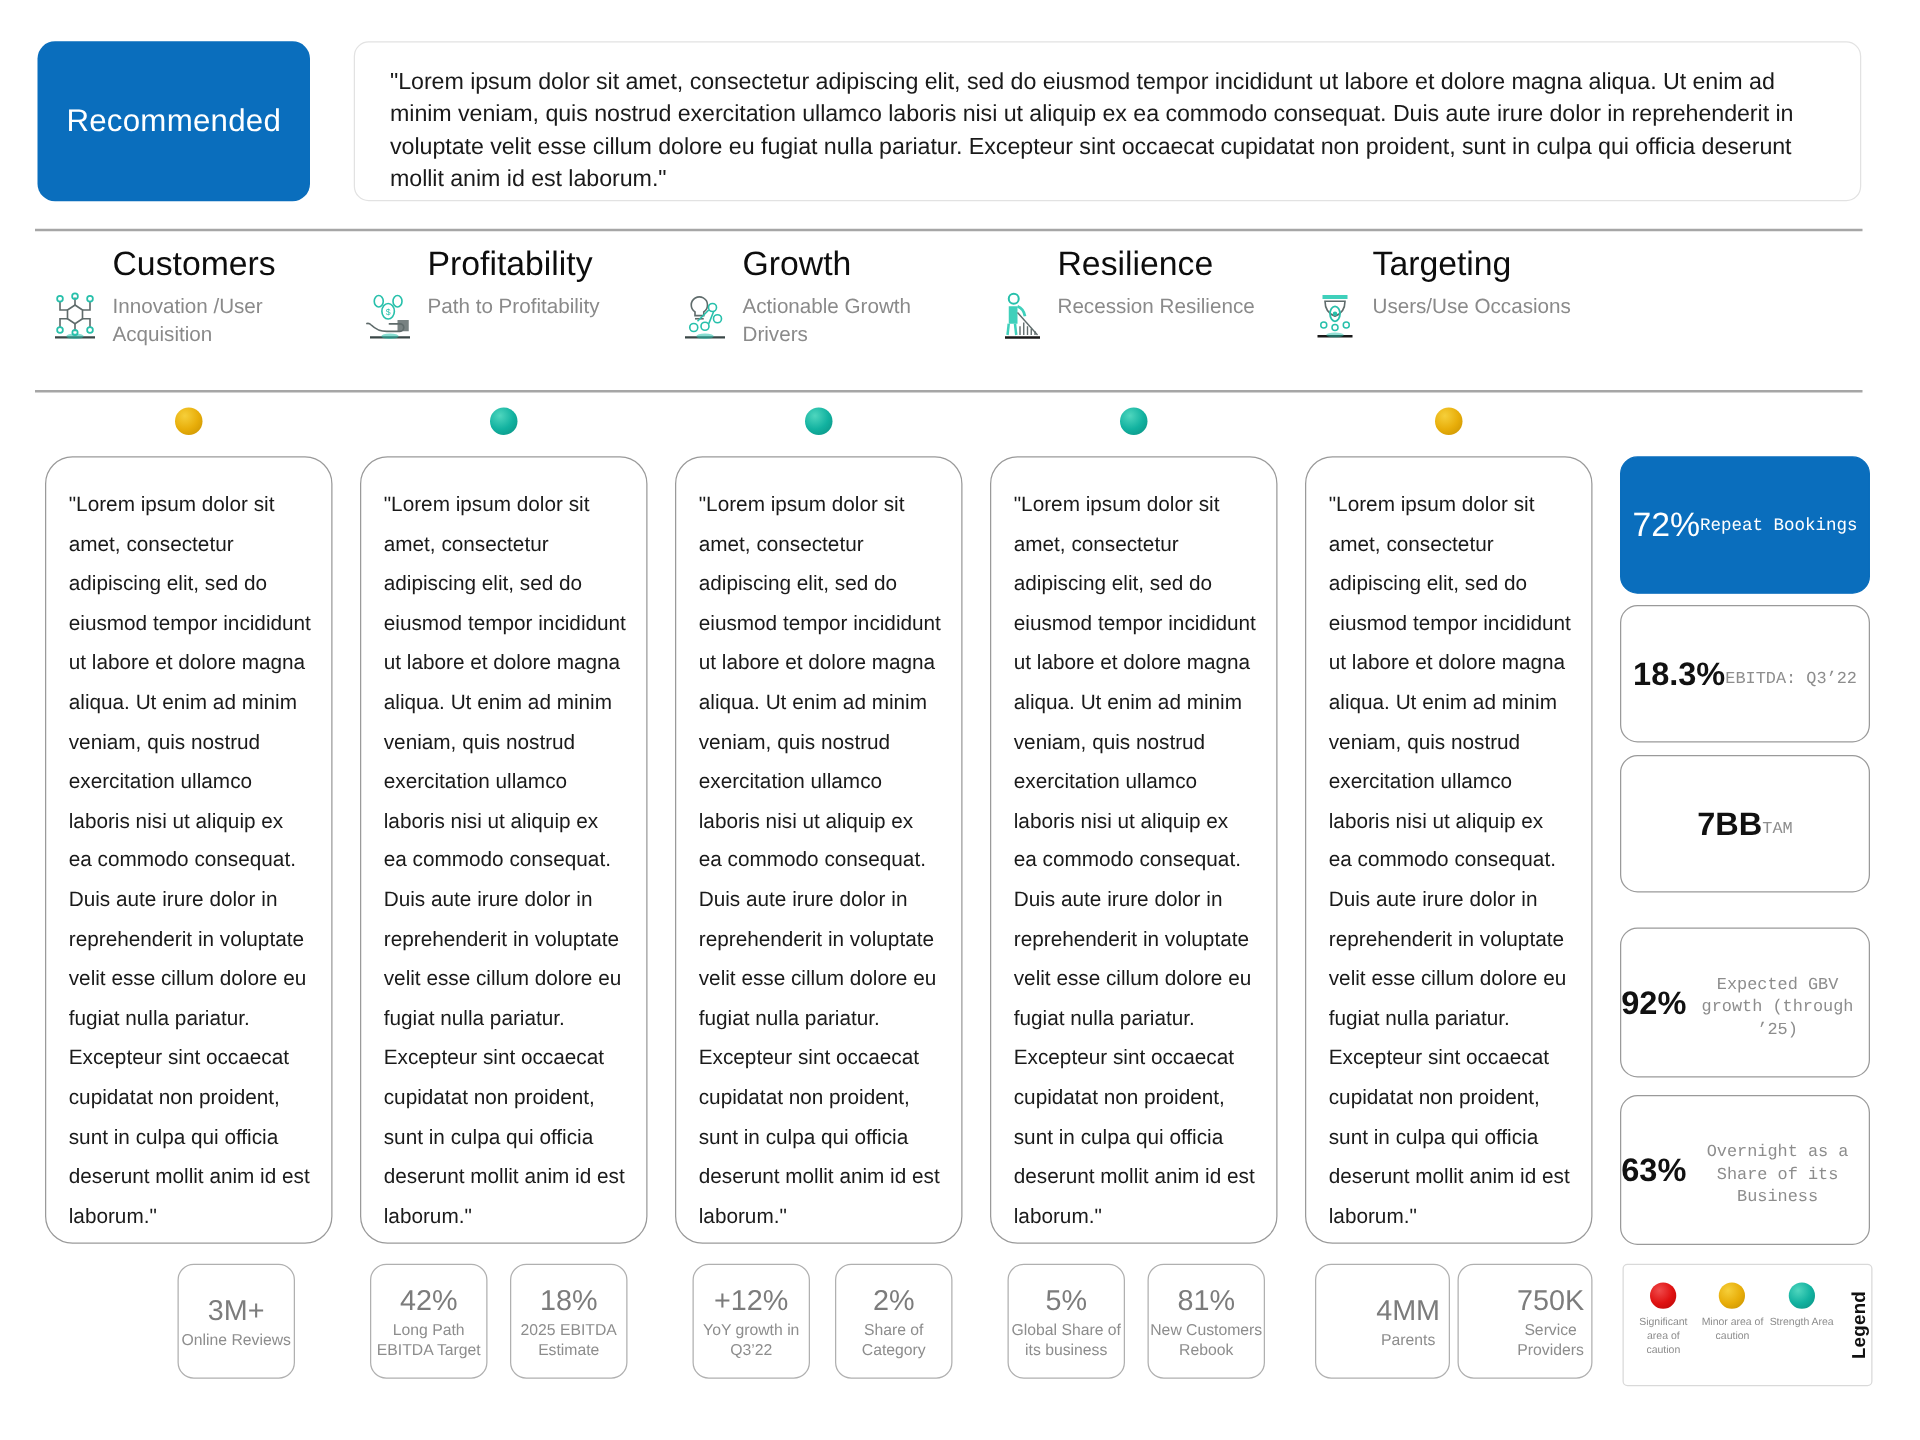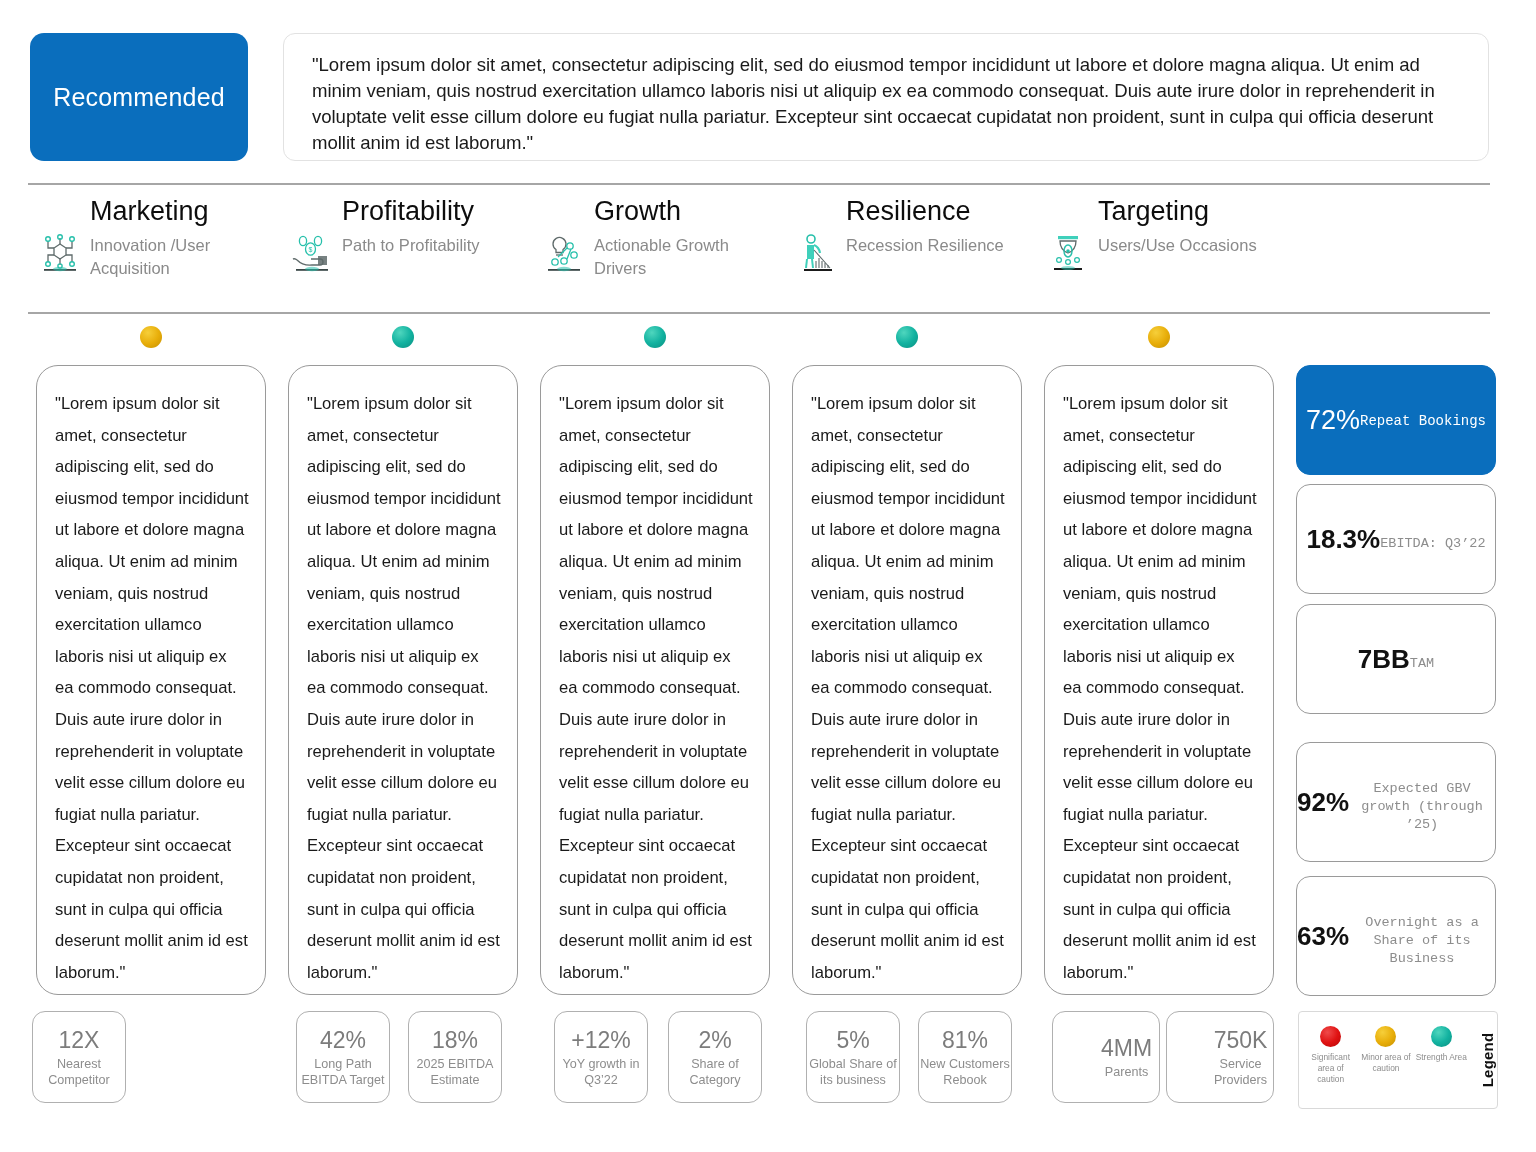--- a/index.html
+++ b/index.html
@@ -186,21 +186,21 @@
               <circle cx="36" cy="11" r="2.3"></circle>
             <circle cx="24" cy="9" r="2.3"></circle>
             <circle cx="12" cy="36" r="2.3"></circle>
               <circle cx="36" cy="36" r="2.3"></circle>
             <circle cx="24" cy="38" r="2.1"></circle>
           </g>
           <rect x="8" y="41" width="32" height="1.8" fill="#3a4747"></rect>
           <ellipse cx="24" cy="41" rx="7" ry="2.2" fill="#27c0ab" opacity=".55"></ellipse>
         </svg>
       </span>
-      <div class="title">Marketing</div>
+      <div class="title">Customers</div>
       <div class="sub">Innovation /User Acquisition</div>
     </div>
 
     <div class="cat" style="left:282px">
       <span class="icon-wrap">
         <svg viewBox="0 0 48 48">
           <g fill="none" stroke="#27c0ab" stroke-width="1.3">
             <ellipse cx="15" cy="13" rx="3.6" ry="4.6"></ellipse>
             <ellipse cx="30" cy="13" rx="3.6" ry="4.6"></ellipse>
             <ellipse cx="22.5" cy="21" rx="5" ry="6.2"></ellipse>
@@ -300,23 +300,23 @@
   <div class="col-card" style="left:540px">
     <p>"Lorem ipsum dolor sit amet, consectetur adipiscing elit, sed do eiusmod tempor incididunt ut labore et dolore magna aliqua. Ut enim ad minim veniam, quis nostrud exercitation ullamco laboris nisi ut aliquip ex ea commodo consequat. Duis aute irure dolor in reprehenderit in voluptate velit esse cillum dolore eu fugiat nulla pariatur. Excepteur sint occaecat cupidatat non proident, sunt in culpa qui officia deserunt mollit anim id est laborum."</p>
     </div>
   <div class="col-card" style="left:792px">
     <p>"Lorem ipsum dolor sit amet, consectetur adipiscing elit, sed do eiusmod tempor incididunt ut labore et dolore magna aliqua. Ut enim ad minim veniam, quis nostrud exercitation ullamco laboris nisi ut aliquip ex ea commodo consequat. Duis aute irure dolor in reprehenderit in voluptate velit esse cillum dolore eu fugiat nulla pariatur. Excepteur sint occaecat cupidatat non proident, sunt in culpa qui officia deserunt mollit anim id est laborum."</p>
     </div>
   <div class="col-card" style="left:1044px">
     <p>"Lorem ipsum dolor sit amet, consectetur adipiscing elit, sed do eiusmod tempor incididunt ut labore et dolore magna aliqua. Ut enim ad minim veniam, quis nostrud exercitation ullamco laboris nisi ut aliquip ex ea commodo consequat. Duis aute irure dolor in reprehenderit in voluptate velit esse cillum dolore eu fugiat nulla pariatur. Excepteur sint occaecat cupidatat non proident, sunt in culpa qui officia deserunt mollit anim id est laborum."</p>
     </div>
 
-  <div class="chip" style="left:32px">
-    <span class="big">12X</span>
-    <span class="small">Nearest Competitor</span>
+  <div class="chip" style="left:142px">
+    <span class="big">3M+</span>
+    <span class="small">Online Reviews</span>
     </div>
 
   <div class="chip" style="left:296px">
     <span class="big">42%</span>
     <span class="small">Long Path EBITDA Target</span>
     </div>
   <div class="chip" style="left:408px">
     <span class="big">18%</span>
     <span class="small">2025 EBITDA Estimate</span>
     </div>

